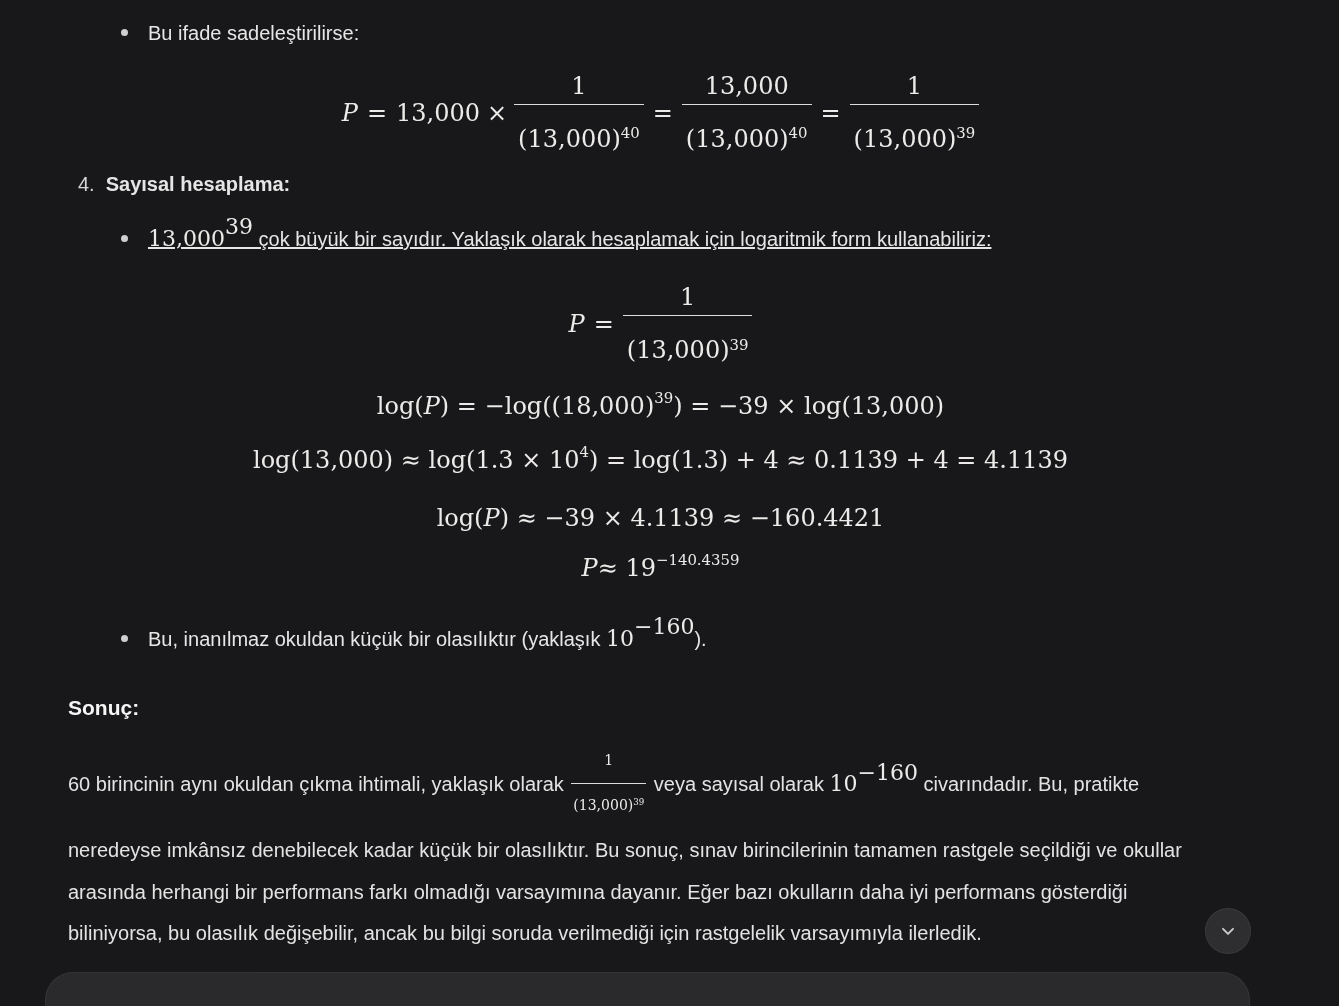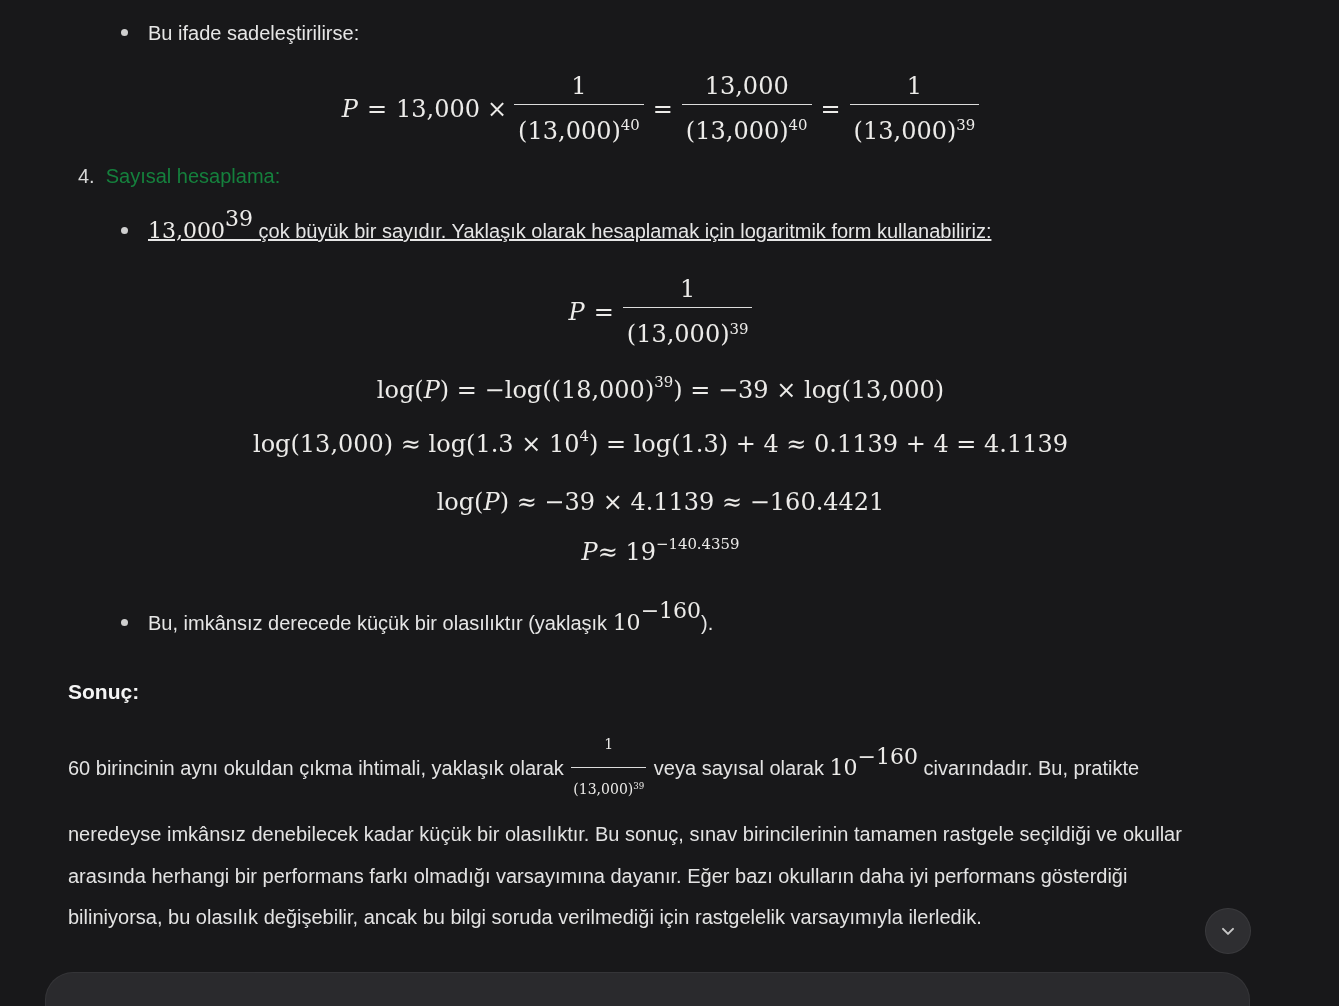--- a/index.html
+++ b/index.html
@@ -17,33 +17,33 @@
   
   .bullet-item { display:flex; align-items:flex-start; font-size:20px; line-height:30px; }
   .bullet-dot {
     flex:0 0 auto; width:7px; height:7px; border-radius:50%;
     background:#cfcfcf; margin:11px 20px 0 53px;
   }
   .bullet-text { color:#e6e6e6; }
   
   .numbered-item { display:flex; align-items:baseline; font-size:20px; margin-top:20px; padding-left:10px; }
   .num-marker { color:#d6d6d6; margin-right:11px; }
-  .num-label  { font-weight:normal; color:#15803d; }
+  .num-label  { font-weight:bold; color:#e5e5e5; }
   
   .math { font-family:"DejaVu Serif","Liberation Serif",serif; color:#ecebe9; }
   .math-display {
     display:flex; justify-content:center; align-items:center;
     font-size:24px; width:100%;
   }
   .mi { font-style:italic; }
   .mrel { margin:0 9px; }
   .mbin { margin:0 7px; }
   .frac { display:inline-flex; flex-direction:column; align-items:center; text-align:center; }
   .frac .fnum { display:block; padding:0 3px 3px; line-height:1.15; }
-  .frac .fden { display:block; border-top:1.6px solid #dcdcdc; padding:13px 4px 0; line-height:1.15; white-space:nowrap; }
+  .frac .fden { display:block; border-top:1.6px solid #dcdcdc; padding:21px 4px 0; line-height:1.15; white-space:nowrap; }
   .msup { font-size:0.62em; position:relative; top:-0.55em; }
   
   .imath { font-family:"DejaVu Serif","Liberation Serif",serif; color:#ecebe9; font-size:22px; }
   .ifrac { display:inline-flex; flex-direction:column; align-items:center; vertical-align:middle;
            font-family:"DejaVu Serif","Liberation Serif",serif; font-size:14px; color:#ecebe9;
            margin:0 2px; position:relative; top:-2px; }
   .ifrac .fden { border-top:1.2px solid #dcdcdc; padding:1px 2px 0; white-space:nowrap; }
   .ifrac .fnum { padding:0 2px 1px; }
   
   .mb-f1 { margin-top:25px; }
@@ -143,21 +143,21 @@
   </div>
 
   <div class="math math-display mb-f6">
     <span class="mi">P</span>
       <span> ≈ 19</span>
       <span class="msup">−140.4359</span>
   </div>
 
   <div class="bullet-item bullet-b3">
     <span class="bullet-dot"></span>
-    <span class="bullet-text"><span>Bu, imkânsız derecede küçük bir olasılıktır (yaklaşık </span><span class="imath">10</span><span class="imath msup">−160</span><span>).</span></span>
+    <span class="bullet-text"><span>Bu, inanılmaz okuldan küçük bir olasılıktır (yaklaşık </span><span class="imath">10</span><span class="imath msup">−160</span><span>).</span></span>
   </div>
 
   <div class="conclusion-heading">Sonuç:</div>
 
   <p class="para"><span>60 birincinin aynı okuldan çıkma ihtimali, yaklaşık olarak </span><span class="ifrac">
         <span class="fnum">1</span>
         <span class="fden"><span>(13,000)</span><span class="msup">39</span></span>
       </span><span> veya sayısal olarak </span><span class="imath">10</span><span class="imath msup">−160</span><span> civarındadır. Bu, pratikte neredeyse imkânsız denebilecek kadar küçük bir olasılıktır. Bu sonuç, sınav birincilerinin tamamen rastgele seçildiği ve okullar arasında herhangi bir performans farkı olmadığı varsayımına dayanır. Eğer bazı okulların daha iyi performans gösterdiği biliniyorsa, bu olasılık değişebilir, ancak bu bilgi soruda verilmediği için rastgelelik varsayımıyla ilerledik.</span></p>
 
 </div>

